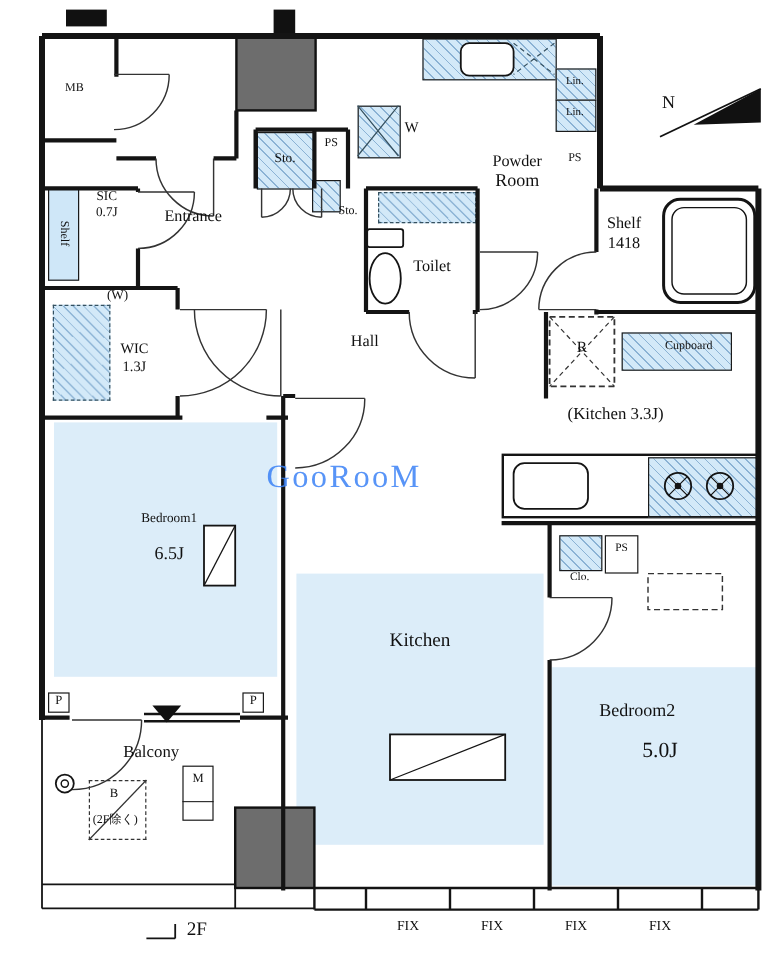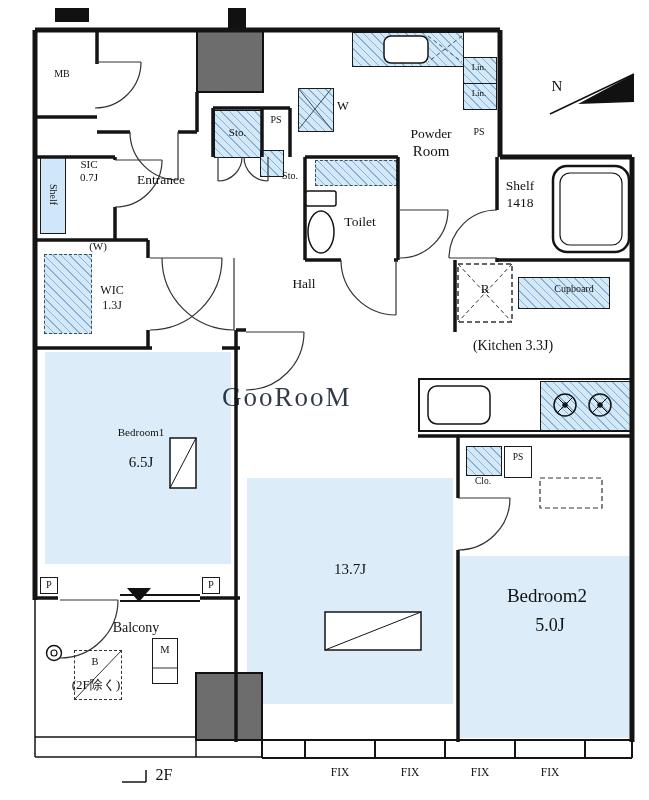--- a/index.html
+++ b/index.html
@@ -8,21 +8,21 @@
   .fill{position:absolute;background:#dcedf9}
   .hatch{position:absolute;background-color:#d3e9f8;border:1px solid #1a1a1a;
          background-image:repeating-linear-gradient(45deg,rgba(115,160,200,.75) 0 1px,transparent 1px 6px)}
   .hatch-d{position:absolute;background-color:#d3e9f8;border:1px dashed #35505f;
          background-image:repeating-linear-gradient(45deg,rgba(115,160,200,.75) 0 1px,transparent 1px 6px)}
   .solidblue{position:absolute;background:#cfe7f8;border:1px solid #1a1a1a}
   .box{position:absolute;border:1.2px solid #1a1a1a;background:transparent;box-sizing:border-box}
   .box-d{position:absolute;border:1.2px dashed #333;background:transparent;box-sizing:border-box}
   .lbl{position:absolute;text-align:center;line-height:1.12;color:#111;white-space:nowrap}
   .vert{writing-mode:vertical-rl;display:flex;align-items:center;justify-content:center}
-  #wm{position:absolute;left:222px;top:382px;color:#0f172a;opacity:.85;font-size:27px;
+  #wm{position:absolute;left:222px;top:382px;color:#3b82f6;opacity:.85;font-size:27px;
       letter-spacing:2px}
   svg.overlay{position:absolute;left:0;top:0}
 </style>
 </head>
 <body>
 
 <div id="plan">
 
   <div class="fill" style="left:45px;top:352px;width:186px;height:212px"></div>
   <div class="fill" style="left:247px;top:478px;width:206px;height:226px"></div>
@@ -168,30 +168,30 @@
   <div class="lbl" style="left:328px;top:214px;width:64px;font-size:13.5px">Toilet</div>
   <div class="lbl" style="left:278px;top:276px;width:52px;font-size:13.5px">Hall</div>
   <div class="lbl" style="left:78px;top:240px;width:40px;font-size:11px">(W)</div>
   <div class="lbl" style="left:86px;top:284px;width:52px;font-size:12px">WIC</div>
   <div class="lbl" style="left:86px;top:299px;width:52px;font-size:12px">1.3J</div>
   <div class="lbl" style="left:458px;top:282px;width:54px;font-size:13px">R</div>
   <div class="lbl" style="left:518px;top:283px;width:112px;font-size:10px">Cupboard</div>
   <div class="lbl" style="left:450px;top:338px;width:126px;font-size:14px">(Kitchen 3.3J)</div>
   <div class="lbl" style="left:86px;top:426px;width:110px;font-size:11px">Bedroom1</div>
   <div class="lbl" style="left:98px;top:454px;width:86px;font-size:15px">6.5J</div>
-  <div class="lbl" style="left:283px;top:561px;width:134px;font-size:15px">13.7J</div>
-  <div class="lbl" style="left:488px;top:585px;width:118px;font-size:19px">Bedroom2</div>
+  <div class="lbl" style="left:283px;top:525px;width:134px;font-size:16px">Kitchen</div>
+  <div class="lbl" style="left:472px;top:585px;width:118px;font-size:15px">Bedroom2</div>
   <div class="lbl" style="left:501px;top:615px;width:98px;font-size:18px">5.0J</div>
   <div class="lbl" style="left:464px;top:476px;width:38px;font-size:9.5px">Clo.</div>
   <div class="lbl" style="left:504px;top:452px;width:28px;font-size:9.5px">PS</div>
   <div class="lbl" style="left:40px;top:579px;width:18px;font-size:10.5px">P</div>
   <div class="lbl" style="left:202px;top:579px;width:18px;font-size:10.5px">P</div>
-  <div class="lbl" style="left:94px;top:620px;width:84px;font-size:14px">Balcony</div>
+  <div class="lbl" style="left:84px;top:620px;width:84px;font-size:14px">Balcony</div>
   <div class="lbl" style="left:80px;top:656px;width:30px;font-size:10.5px">B</div>
-  <div class="lbl" style="left:68px;top:678px;width:56px;font-size:13px">(2F除く)</div>
+  <div class="lbl" style="left:68px;top:678px;width:56px;font-size:10px">(2F除く)</div>
   <div class="lbl" style="left:152px;top:644px;width:26px;font-size:10.5px">M</div>
   <div class="lbl" style="left:546px;top:78px;width:22px;font-size:15px">N</div>
   <div class="lbl" style="left:150px;top:766px;width:28px;font-size:16px">2F</div>
   <div class="lbl" style="left:320px;top:766px;width:40px;font-size:11.5px">FIX</div>
   <div class="lbl" style="left:390px;top:766px;width:40px;font-size:11.5px">FIX</div>
   <div class="lbl" style="left:460px;top:766px;width:40px;font-size:11.5px">FIX</div>
   <div class="lbl" style="left:530px;top:766px;width:40px;font-size:11.5px">FIX</div>
 
   <div id="wm">GooRooM</div>
 </div>

